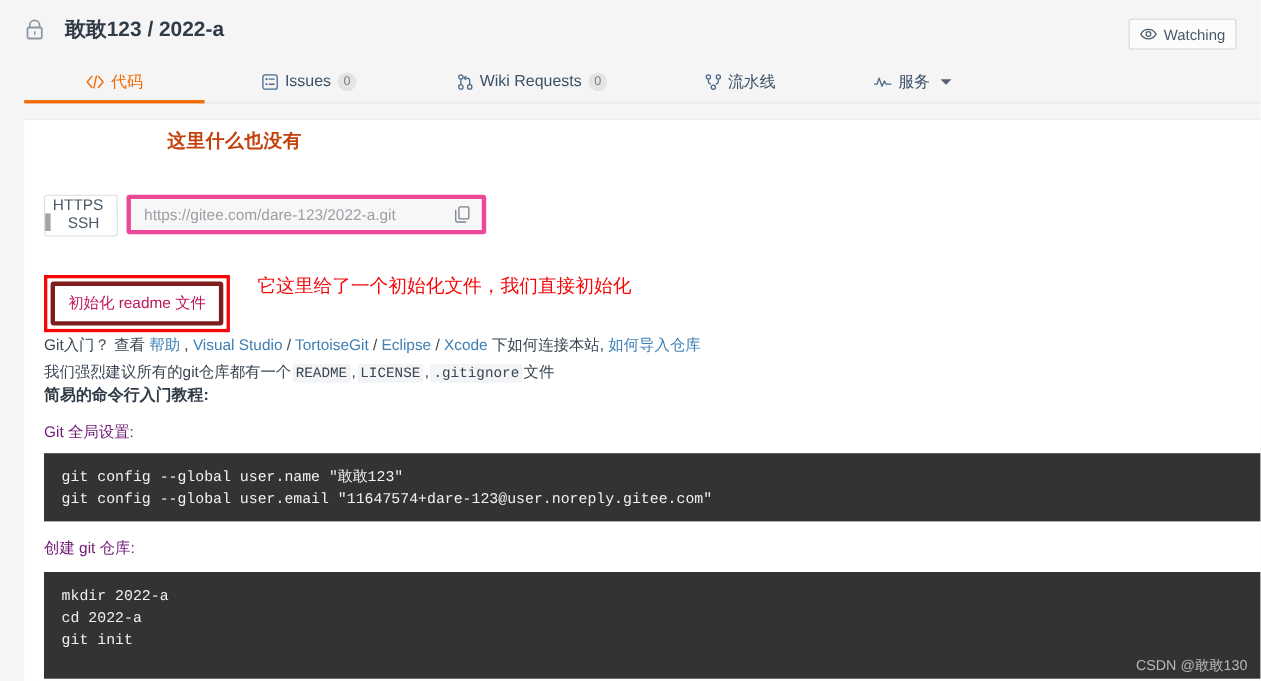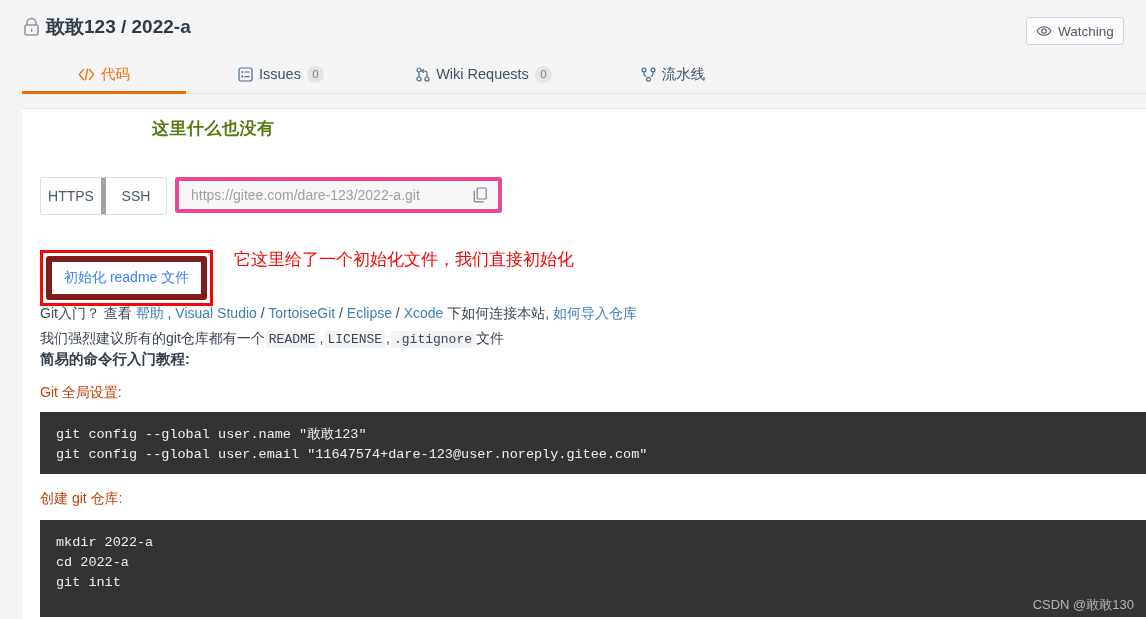--- a/index.html
+++ b/index.html
@@ -23,21 +23,21 @@
     width: 1146px;
     height: 55px;
     background: #f5f5f5;
   }
   .repo-title {
     position: absolute;
     left: 22px;
     top: 14px;
     display: flex;
     align-items: center;
-    gap: 5px;
+    gap: 18px;
     font-size: 19px;
     font-weight: bold;
     color: #2f3b47;
     white-space: nowrap;
   }
   .lock-icon {
     display: inline-block;
     width: 19px;
     height: 20px;
     position: relative;
@@ -136,21 +136,21 @@
     background: #ffffff;
     border-top: 1px solid #ececec;
     box-sizing: border-box;
     padding: 0;
   }
 
   .red-note-top {
     position: absolute;
     left: 130px;
     top: 8px;
-    color: #4d7c0f;
+    color: #c2410c;
     font-size: 17px;
     font-weight: bold;
     letter-spacing: .5px;
   }
 
   .quick-setup {
     position: absolute;
     left: 18px;
     top: 36px;
     font-size: 14.5px;
@@ -167,20 +167,21 @@
     align-items: stretch;
     gap: 8px;
   }
   .proto-group {
     display: flex;
     border: 1px solid #dcdcdc;
     border-radius: 3px;
     overflow: hidden;
     background: #fff;
     height: 36px;
+    flex-direction: column;
   }
   .proto-btn {
     width: 60px;
     display: flex;
     align-items: center;
     justify-content: center;
     font-size: 14px;
     color: #4a5a6a;
     background: #fff;
   }
@@ -228,24 +229,24 @@
   
   .init-wrap {
     position: absolute;
     left: 18px;
     top: 141px;
     border: 3px solid #f60707;
     padding: 3px;
     display: inline-block;
   }
   .init-btn {
-    border: 6px solid #7f1d1d;
+    border: 4px solid #7f1d1d;
     border-radius: 3px;
     background: #fff;
-    color: #3b82f6;
+    color: #be185d;
     font-size: 14px;
     padding: 7px 12px;
     display: block;
     white-space: nowrap;
     text-align: center;
   }
   .red-note-init {
     position: absolute;
     left: 212px;
     top: 139px;
@@ -272,21 +273,21 @@
     font-size: 14.5px;
     font-weight: bold;
     color: #2f3b47;
   }
   #sec-cli { top: 241px; }
 
   .sub-label {
     position: absolute;
     left: 18px;
     font-size: 14px;
-    color: #c2410c;
+    color: #701a75;
   }
   #lbl-global { top: 275px; }
   #lbl-create { top: 381px; }
 
   .code-block {
     position: absolute;
     left: 18px;
     width: 1106px;
     box-sizing: border-box;
     background: #333333;
@@ -383,20 +384,29 @@
       <svg width="15" height="15" viewBox="0 0 15 15">
         <circle cx="3" cy="3" r="1.9" fill="none" stroke="#4a6a8a" stroke-width="1.2"></circle>
         <circle cx="12" cy="3" r="1.9" fill="none" stroke="#4a6a8a" stroke-width="1.2"></circle>
         <circle cx="7.5" cy="12.3" r="1.9" fill="none" stroke="#4a6a8a" stroke-width="1.2"></circle>
         <path d="M3 5v2.2c0 1.4 1.2 2 2.3 2.3M12 5v2.2c0 1.4-1.2 2-2.3 2.3" fill="none" stroke="#4a6a8a" stroke-width="1.2"></path>
       </svg>
     </span>
     <span>流水线</span>
   </div>
 
+  <div class="tab" id="tab-serv">
+    <span class="tab-ico">
+      <svg width="17" height="13" viewBox="0 0 17 13">
+        <path d="M1 8.4h2.4L5.2 3l2.6 7.4L10 5.6l1.4 2.8H16" fill="none" stroke="#4a6a8a" stroke-width="1.2" stroke-linecap="round" stroke-linejoin="round"></path>
+      </svg>
+    </span>
+    <span>服务</span>
+    <span class="caret-down"></span>
+  </div>
 </div>
 
 <div class="main-panel">
 
   <div class="red-note-top">这里什么也没有</div>
 
 
   <div class="clone-row">
     <div class="proto-group">
       <div class="proto-btn">HTTPS</div>

